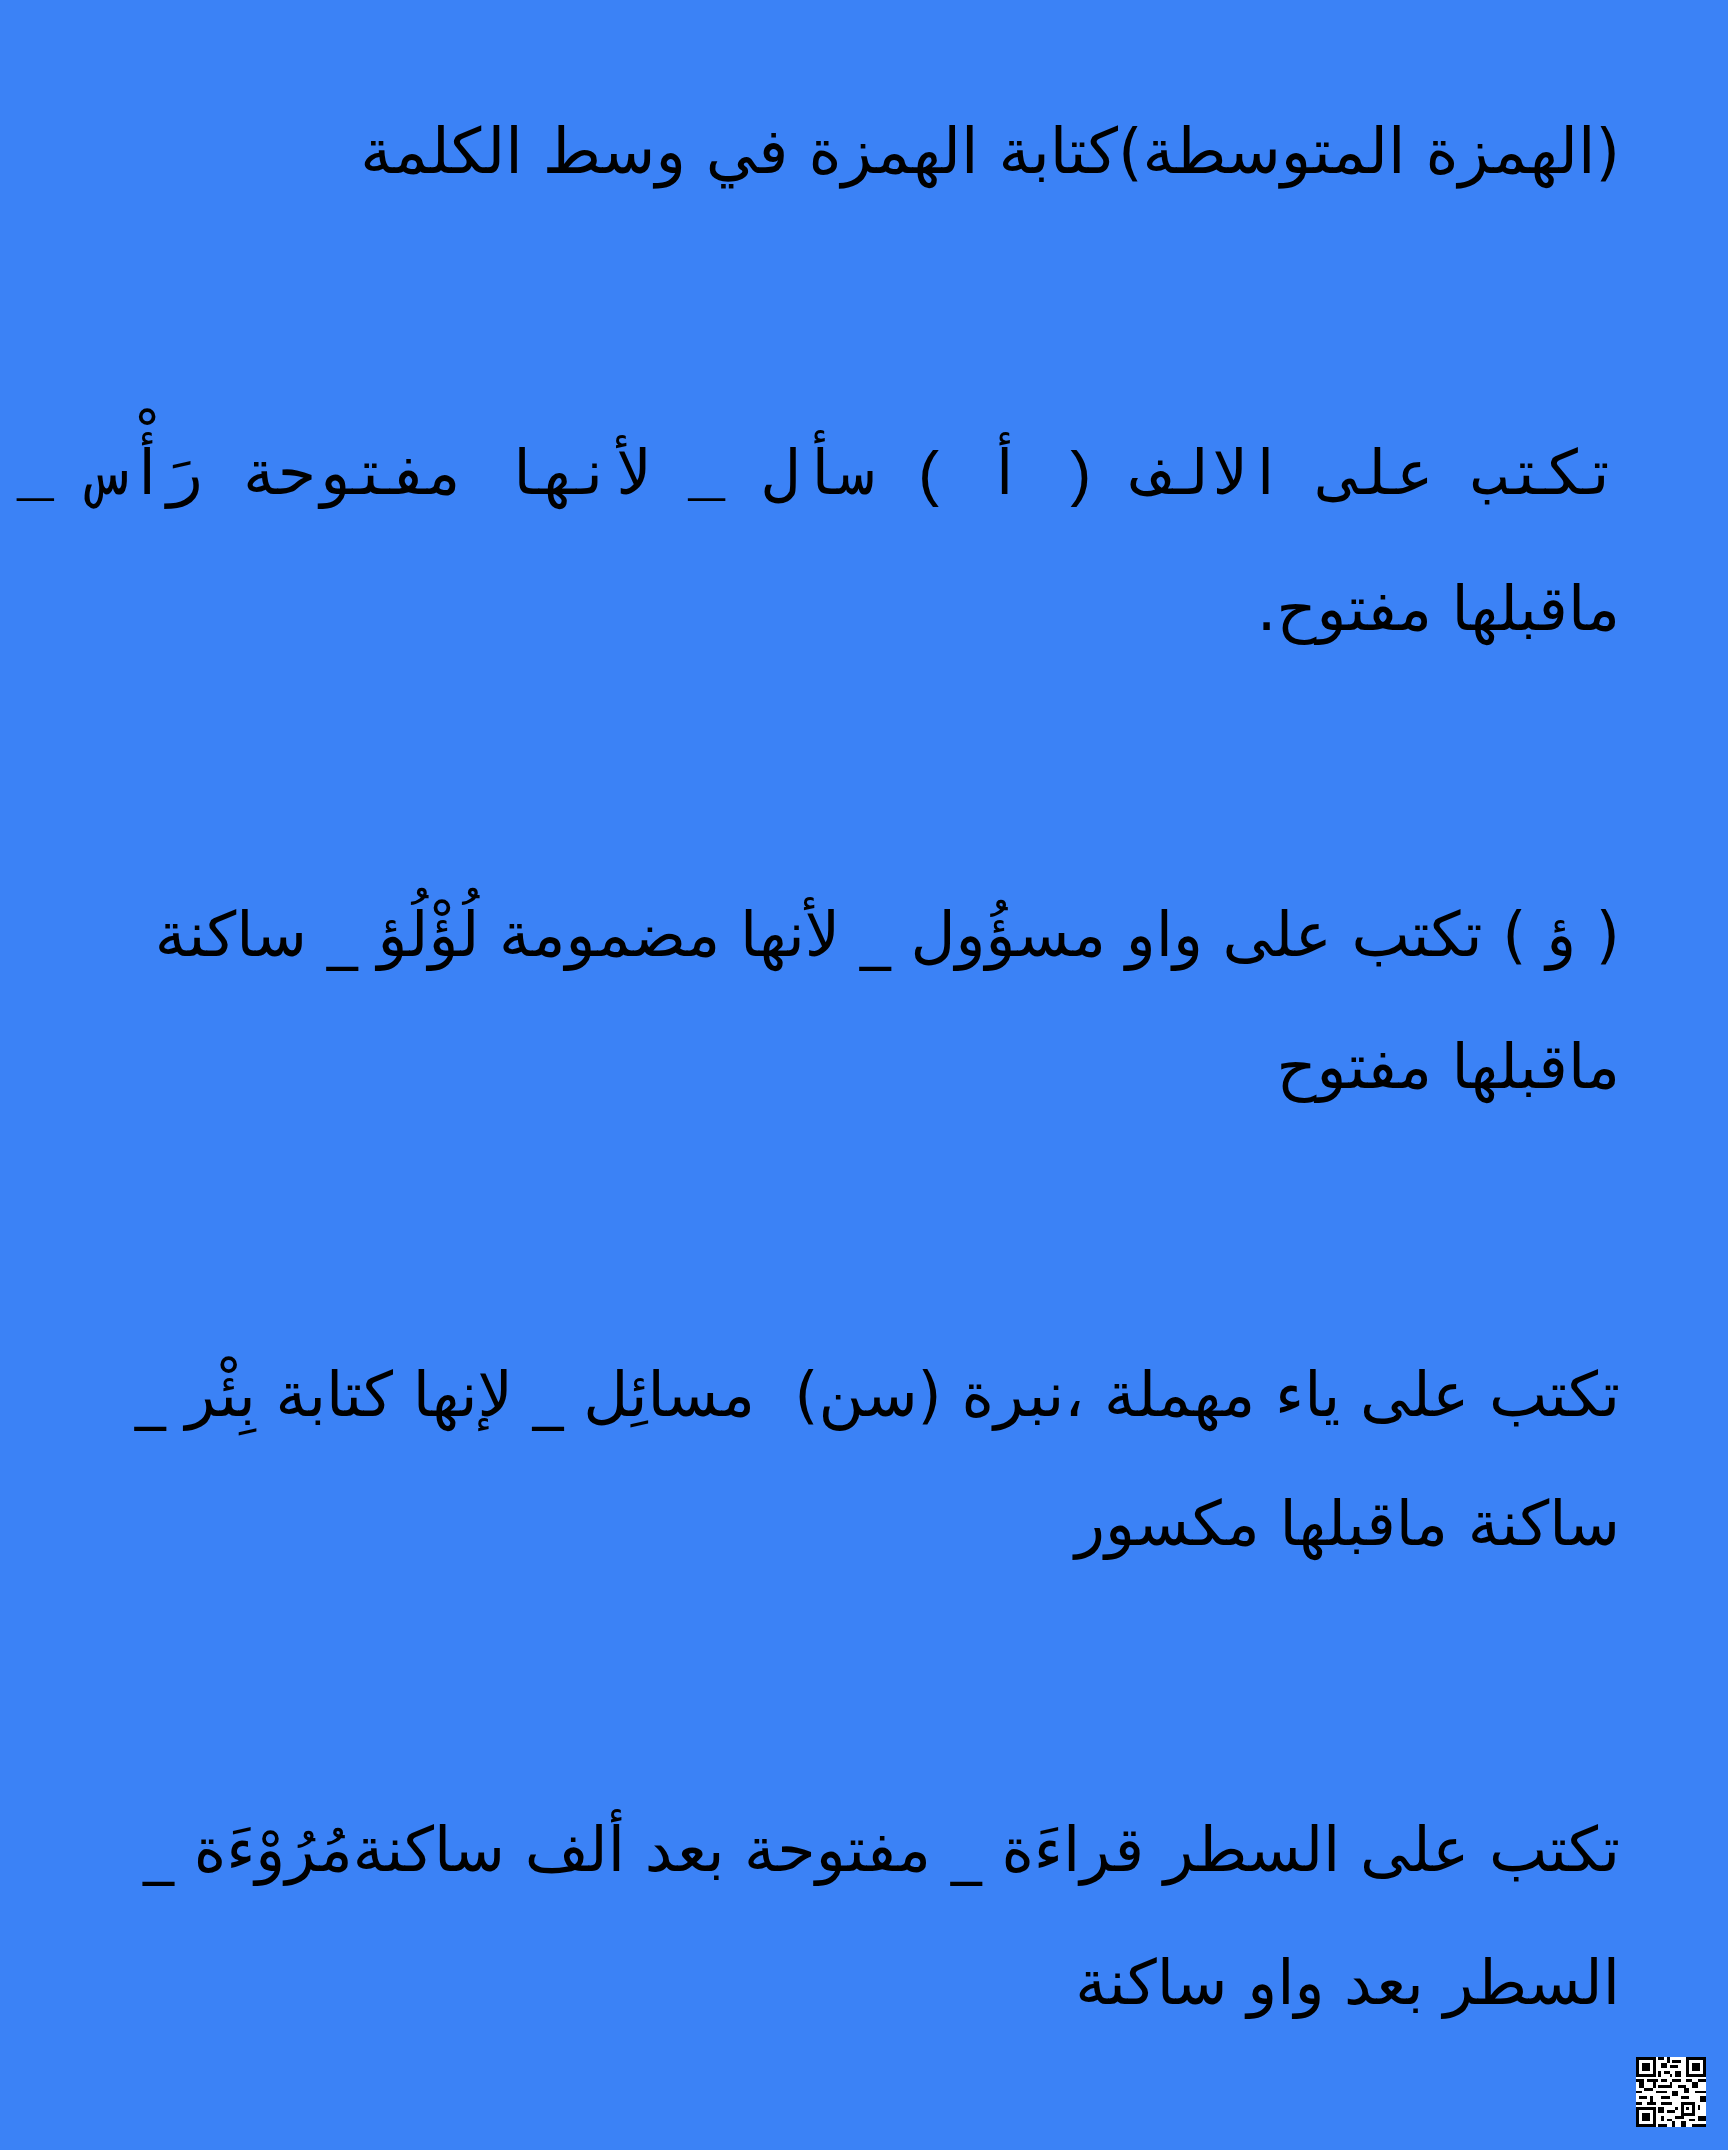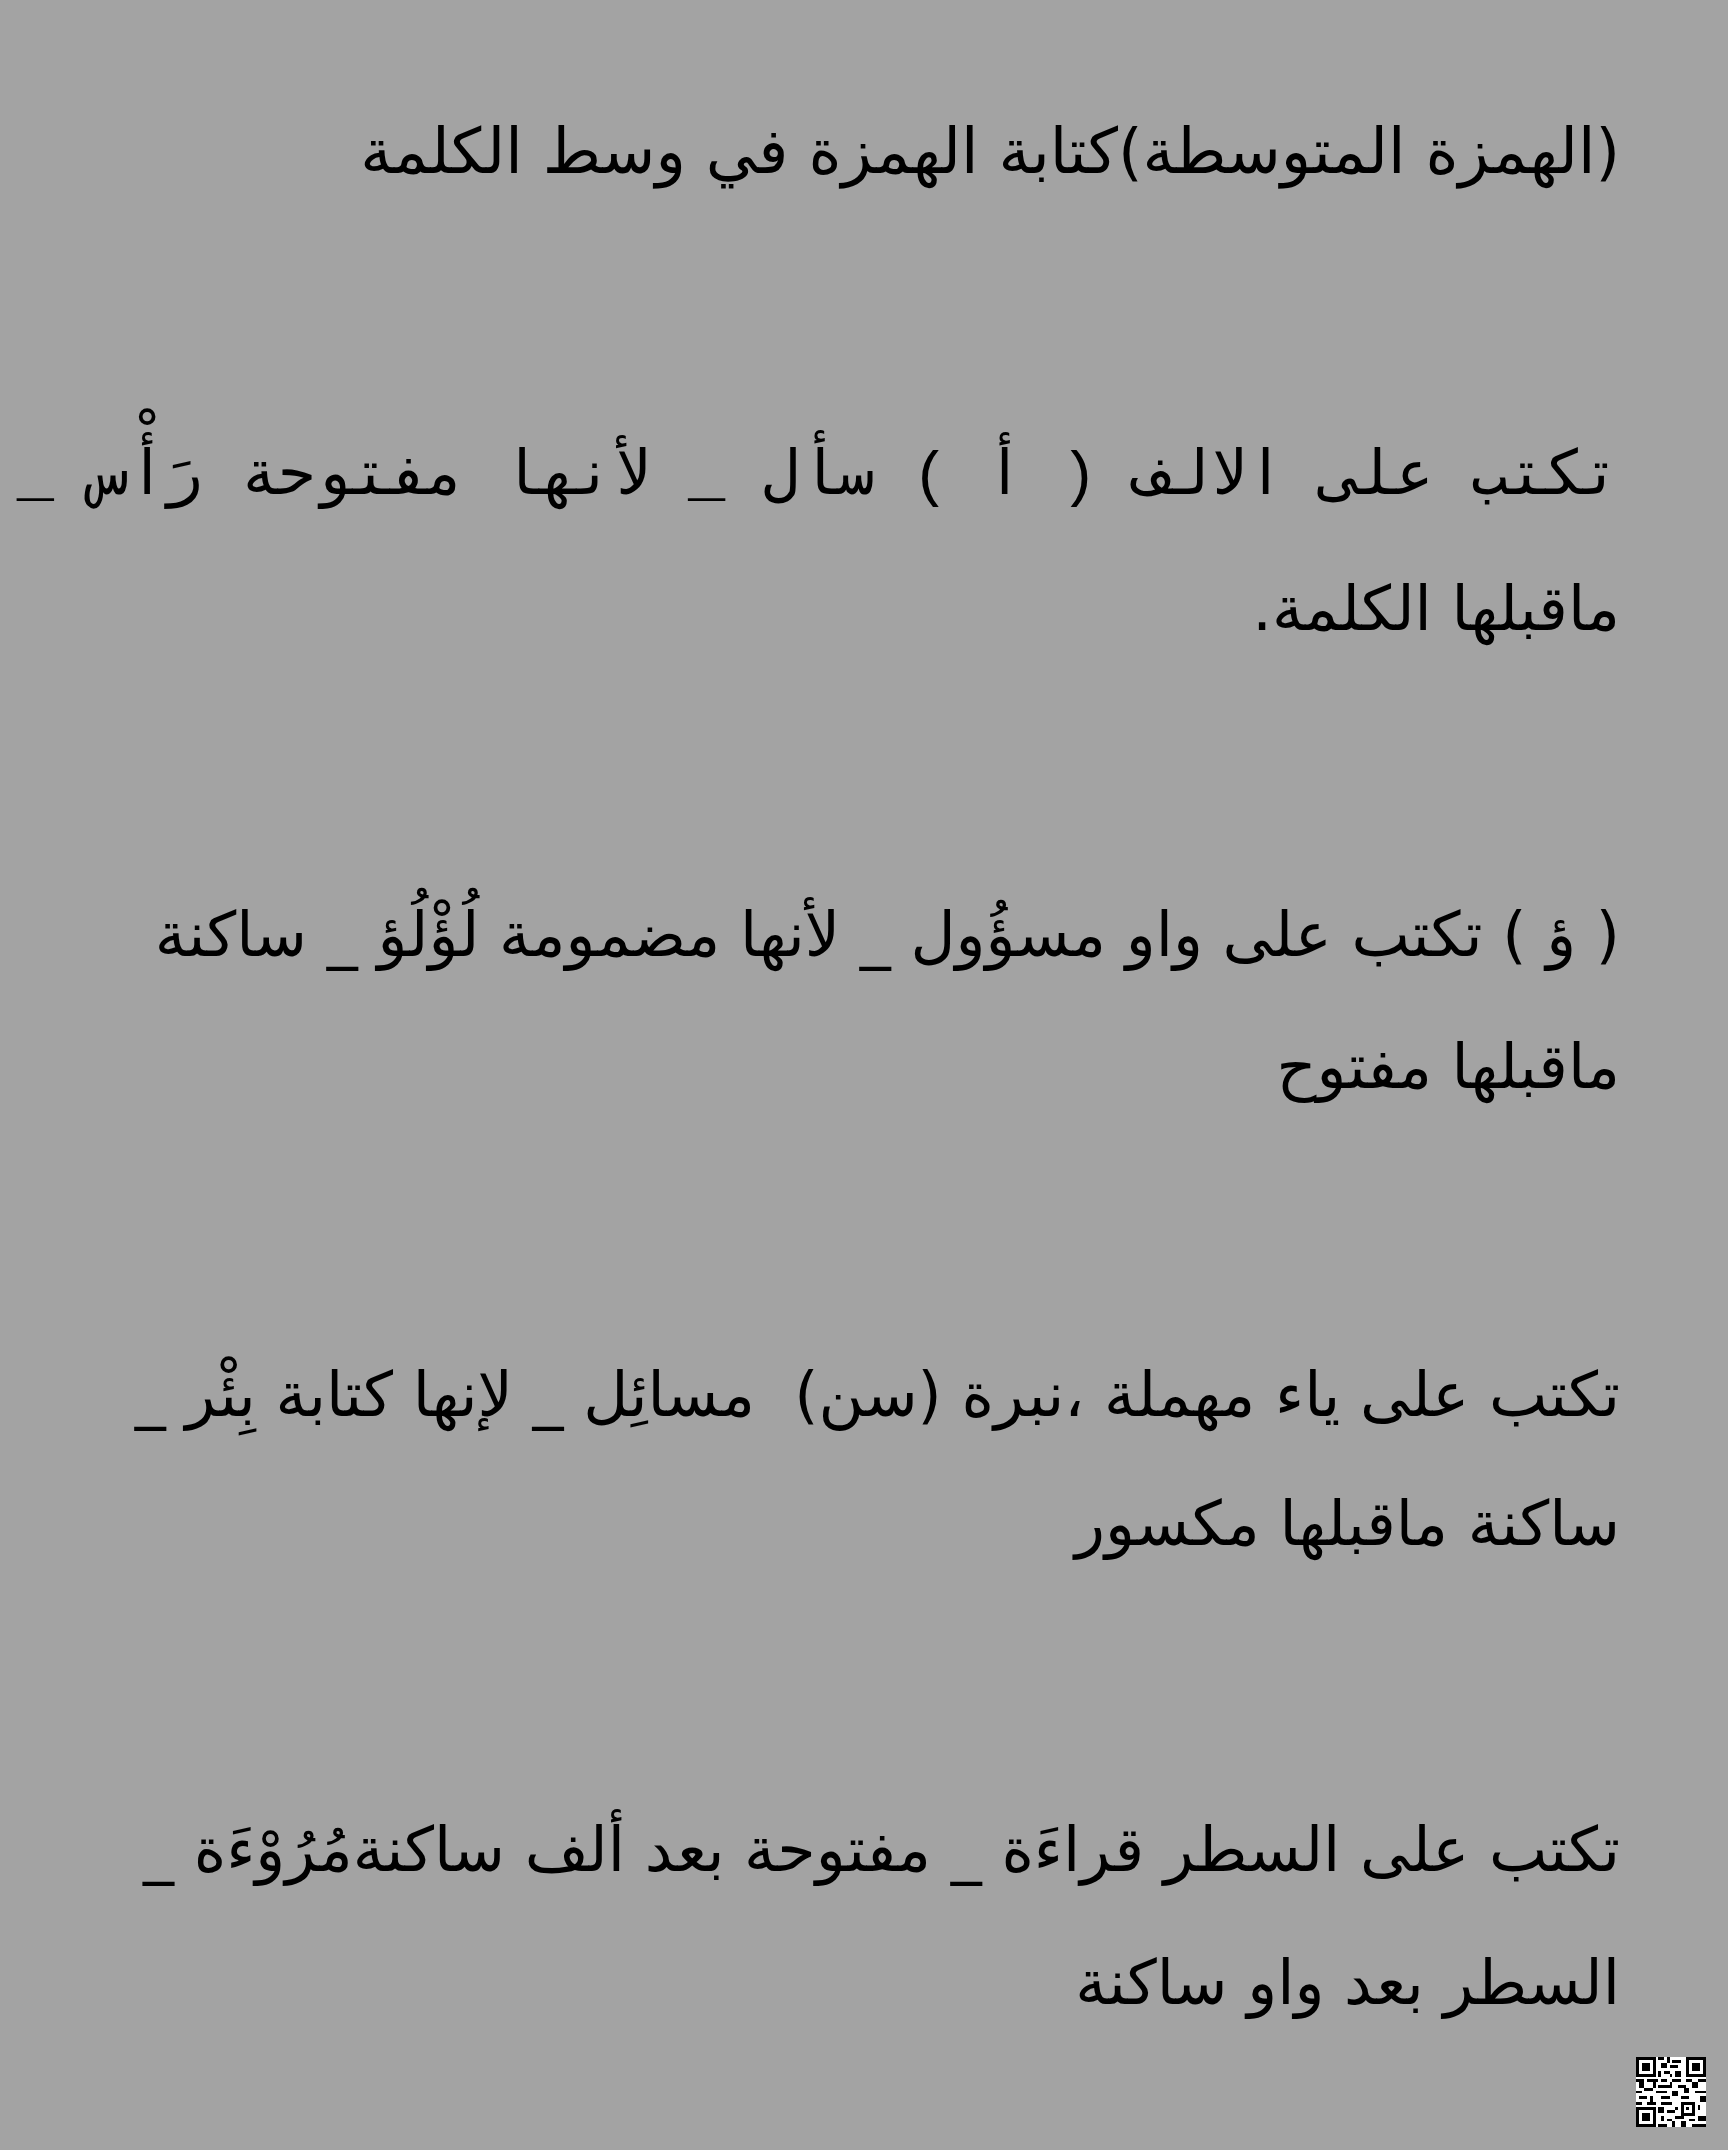--- a/index.html
+++ b/index.html
@@ -13,21 +13,21 @@
       position: relative;
       overflow: hidden;
       font-family: "DejaVu Sans", "Liberation Sans", sans-serif;
       color: #000000;
     }
     .page {
       position: absolute;
       left: 0; top: 0;
       width: 1728px;
       height: 2151px;
-      background: #a3a3a3;
+      background: #3b82f6;
     }
     .line {
       position: absolute;
       right: 108px;
       height: 130px;
       line-height: 130px;
       font-size: 62px;
       direction: rtl;
       unicode-bidi: embed;
       text-align: right;
@@ -49,21 +49,21 @@
   </style>
 </head>
 <body>
 
 <div class="page">
 
   <div class="line title-line" style="top:87px;">(الهمزة المتوسطة)كتابة الهمزة في وسط الكلمة</div>
 
   <div>
     <div class="line" style="top:413px;font-family:Liberation Mono, monospace;">تكتب على الالف ( أ ) سأل _ لأنها مفتوحة رَأْس _ ساكنة</div>
-    <div class="line" style="top:544px;">ماقبلها الكلمة.</div>
+    <div class="line" style="top:544px;">ماقبلها مفتوح.</div>
   </div>
 
   <div>
     <div class="line" style="top:870px;">( ؤ ) تكتب على واو مسؤُول _ لأنها مضمومة لُؤْلُؤ _ ساكنة</div>
     <div class="line" style="top:1002px;">ماقبلها مفتوح</div>
   </div>
 
   <div>
     <div class="line" style="top:1330px;">تكتب على ياء مهملة ،نبرة (سن)  مسائِل _ لإنها كتابة بِئْر _</div>
     <div class="line" style="top:1459px;">ساكنة ماقبلها مكسور</div>

